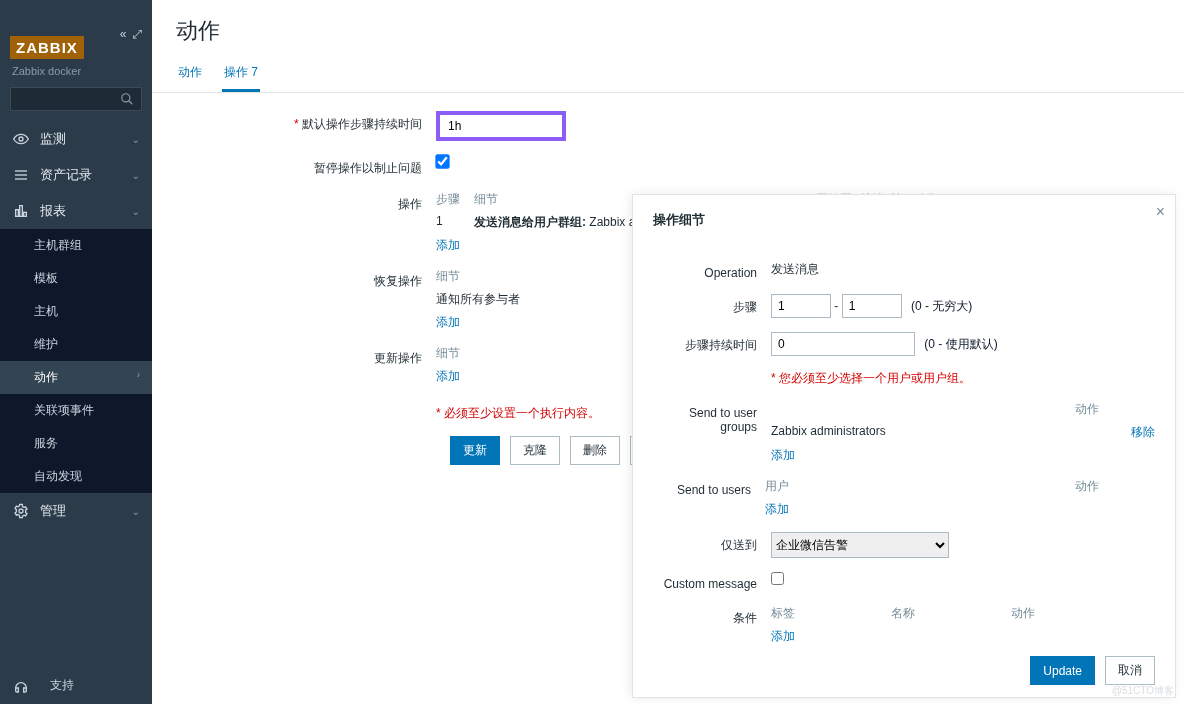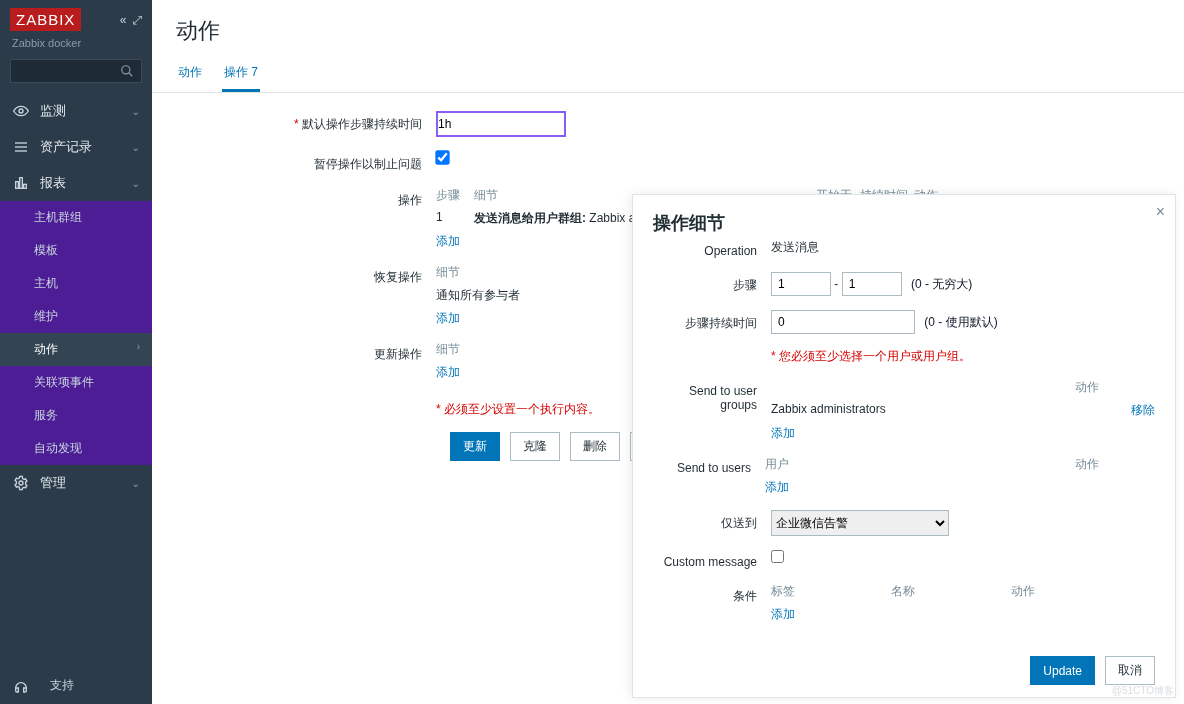--- a/index.html
+++ b/index.html
@@ -1,66 +1,66 @@
 <!DOCTYPE html>
 <html><head>
 <meta charset="utf-8">
 <style>
 * { box-sizing: border-box; margin: 0; padding: 0; }
 body { font-family: Arial, "Microsoft YaHei", sans-serif; font-size: 12px; color: #1f2c33; background: #fff; width: 1184px; height: 704px; overflow: hidden; position: relative; }
 .sidebar { position: absolute; left: 0; top: 0; width: 152px; height: 704px; background: #2b3b4a; color: #fff; display: flex; flex-direction: column; }
 .logo-row { display: flex; align-items: center; padding: 8px 10px 4px; }
-.logo { background: #b91c1c; color: #fff; font-weight: normal; font-size: 15px; padding: 3px 6px; letter-spacing: 1px; }
+.logo { background: #a16207; color: #fff; font-weight: bold; font-size: 15px; padding: 3px 6px; letter-spacing: 1px; margin-top: 28px; }
 .collapse-icons { margin-left: auto; display: flex; gap: 6px; color: #c9d4de; font-size: 12px; }
 .server-name { padding: 2px 12px 10px; color: #8a9ba8; font-size: 11px; }
 .search-row { padding: 0 10px 10px; position: relative; }
 .search-input { width: 100%; background: #1e2a35; border: 1px solid #3a4a58; color: #fff; padding: 4px 24px 4px 6px; font-size: 12px; }
 .search-icon { position: absolute; right: 18px; top: 5px; color: #8a9ba8; }
 .nav { flex: 1; }
 .nav-item { display: flex; align-items: center; padding: 9px 12px; color: #e1e8ed; cursor: pointer; font-size: 13px; }
 .nav-icon { width: 18px; margin-right: 10px; color: #c9d4de; display: inline-flex; justify-content: center; }
 .nav-chevron { margin-left: auto; color: #8a9ba8; font-size: 10px; }
-.sub-nav { background: #4c1d95; }
+.sub-nav { background: #0f172a; }
 .sub-item { padding: 8px 12px 8px 34px; color: #c9d4de; cursor: pointer; font-size: 12px; }
 .sub-item.active { background: #334453; color: #fff; }
 .sub-item .sub-chevron { float: right; color: #8a9ba8; font-size: 10px; }
 .sidebar-bottom { padding: 10px 12px; color: #c9d4de; display: flex; align-items: center; gap: 10px; }
 
 .main { position: absolute; left: 152px; top: 0; right: 0; height: 704px; background: #fff; }
 .page-title { font-size: 22px; color: #1f2c33; padding: 16px 24px 10px; }
 .tabs { display: flex; gap: 18px; padding: 0 24px; border-bottom: 1px solid #dfe4e7; }
 .tab { padding: 8px 2px; cursor: pointer; color: #0275b8; font-size: 12px; border-bottom: 3px solid transparent; }
 .tab.active { border-bottom-color: #0275b8; }
 
 .form-area { padding: 18px 24px; }
 .form-row { display: flex; align-items: flex-start; margin-bottom: 14px; }
 .form-label { width: 260px; text-align: right; padding-right: 14px; padding-top: 5px; color: #1f2c33; }
 .req::before { content: "* "; color: #d40000; }
-.form-ctrl input[type="text"] { border: 2px solid #8b5cf6; padding: 4px 0; font-size: 12px; width: 130px; }
+.form-ctrl input[type="text"] { border: 4px solid #8b5cf6; padding: 4px 8px; font-size: 12px; width: 130px; }
 .form-ctrl input[type="checkbox"] { transform: scale(1.1); }
 
 .ops-table { font-size: 12px; }
 .ops-head { display: flex; color: #768d99; margin-bottom: 6px; gap: 2px; }
 .col-step { width: 36px; }
 .col-detail { width: 340px; }
 .col-start { width: 42px; }
 .col-dur { width: 52px; }
 .col-act { width: 38px; }
 .ops-row { display: flex; gap: 2px; margin-bottom: 6px; }
 .link { color: #0275b8; cursor: pointer; }
 .muted { color: #768d99; }
 .warn { color: #d40000; margin-top: 6px; }
 
 .btn-row { margin-left: 274px; margin-top: 14px; display: flex; gap: 10px; }
 .btn { border: 1px solid #acbbc2; background: #fff; padding: 5px 12px; font-size: 12px; cursor: pointer; color: #1f2c33; }
 .btn-primary { background: #0275b8; color: #fff; border-color: #0275b8; }
 
 .modal { position: absolute; left: 632px; top: 194px; right: 8px; bottom: 6px; background: #fff; border: 1px solid #dfe4e7; box-shadow: -2px 0 10px rgba(0,0,0,0.08); padding: 16px 20px 14px; overflow: hidden; }
 .modal-close { position: absolute; right: 10px; top: 8px; color: #768d99; cursor: pointer; font-size: 16px; }
-.modal-title { font-weight: bold; font-size: 18px; margin-bottom: 4px; }
+.modal-title { font-weight: bold; font-size: 13px; margin-bottom: 32px; }
 .m-row { display: flex; align-items: flex-start; margin-bottom: 14px; }
 .m-label { width: 118px; text-align: right; padding-right: 14px; padding-top: 5px; }
 .m-ctrl { flex: 1; }
 .m-input { border: 1px solid #acbbc2; padding: 4px 6px; font-size: 12px; }
 .m-select { border: 1px solid #acbbc2; padding: 4px 0; font-size: 12px; width: 178px; }
 .hint { color: #0f172a; margin-left: 6px; }
 .m-table-head { display: flex; color: #768d99; margin-bottom: 6px; }
 .mt-col1 { width: 260px; }
 .mt-col2 { width: 80px; }
 .m-footer { position: absolute; right: 20px; bottom: 12px; display: flex; gap: 10px; }

